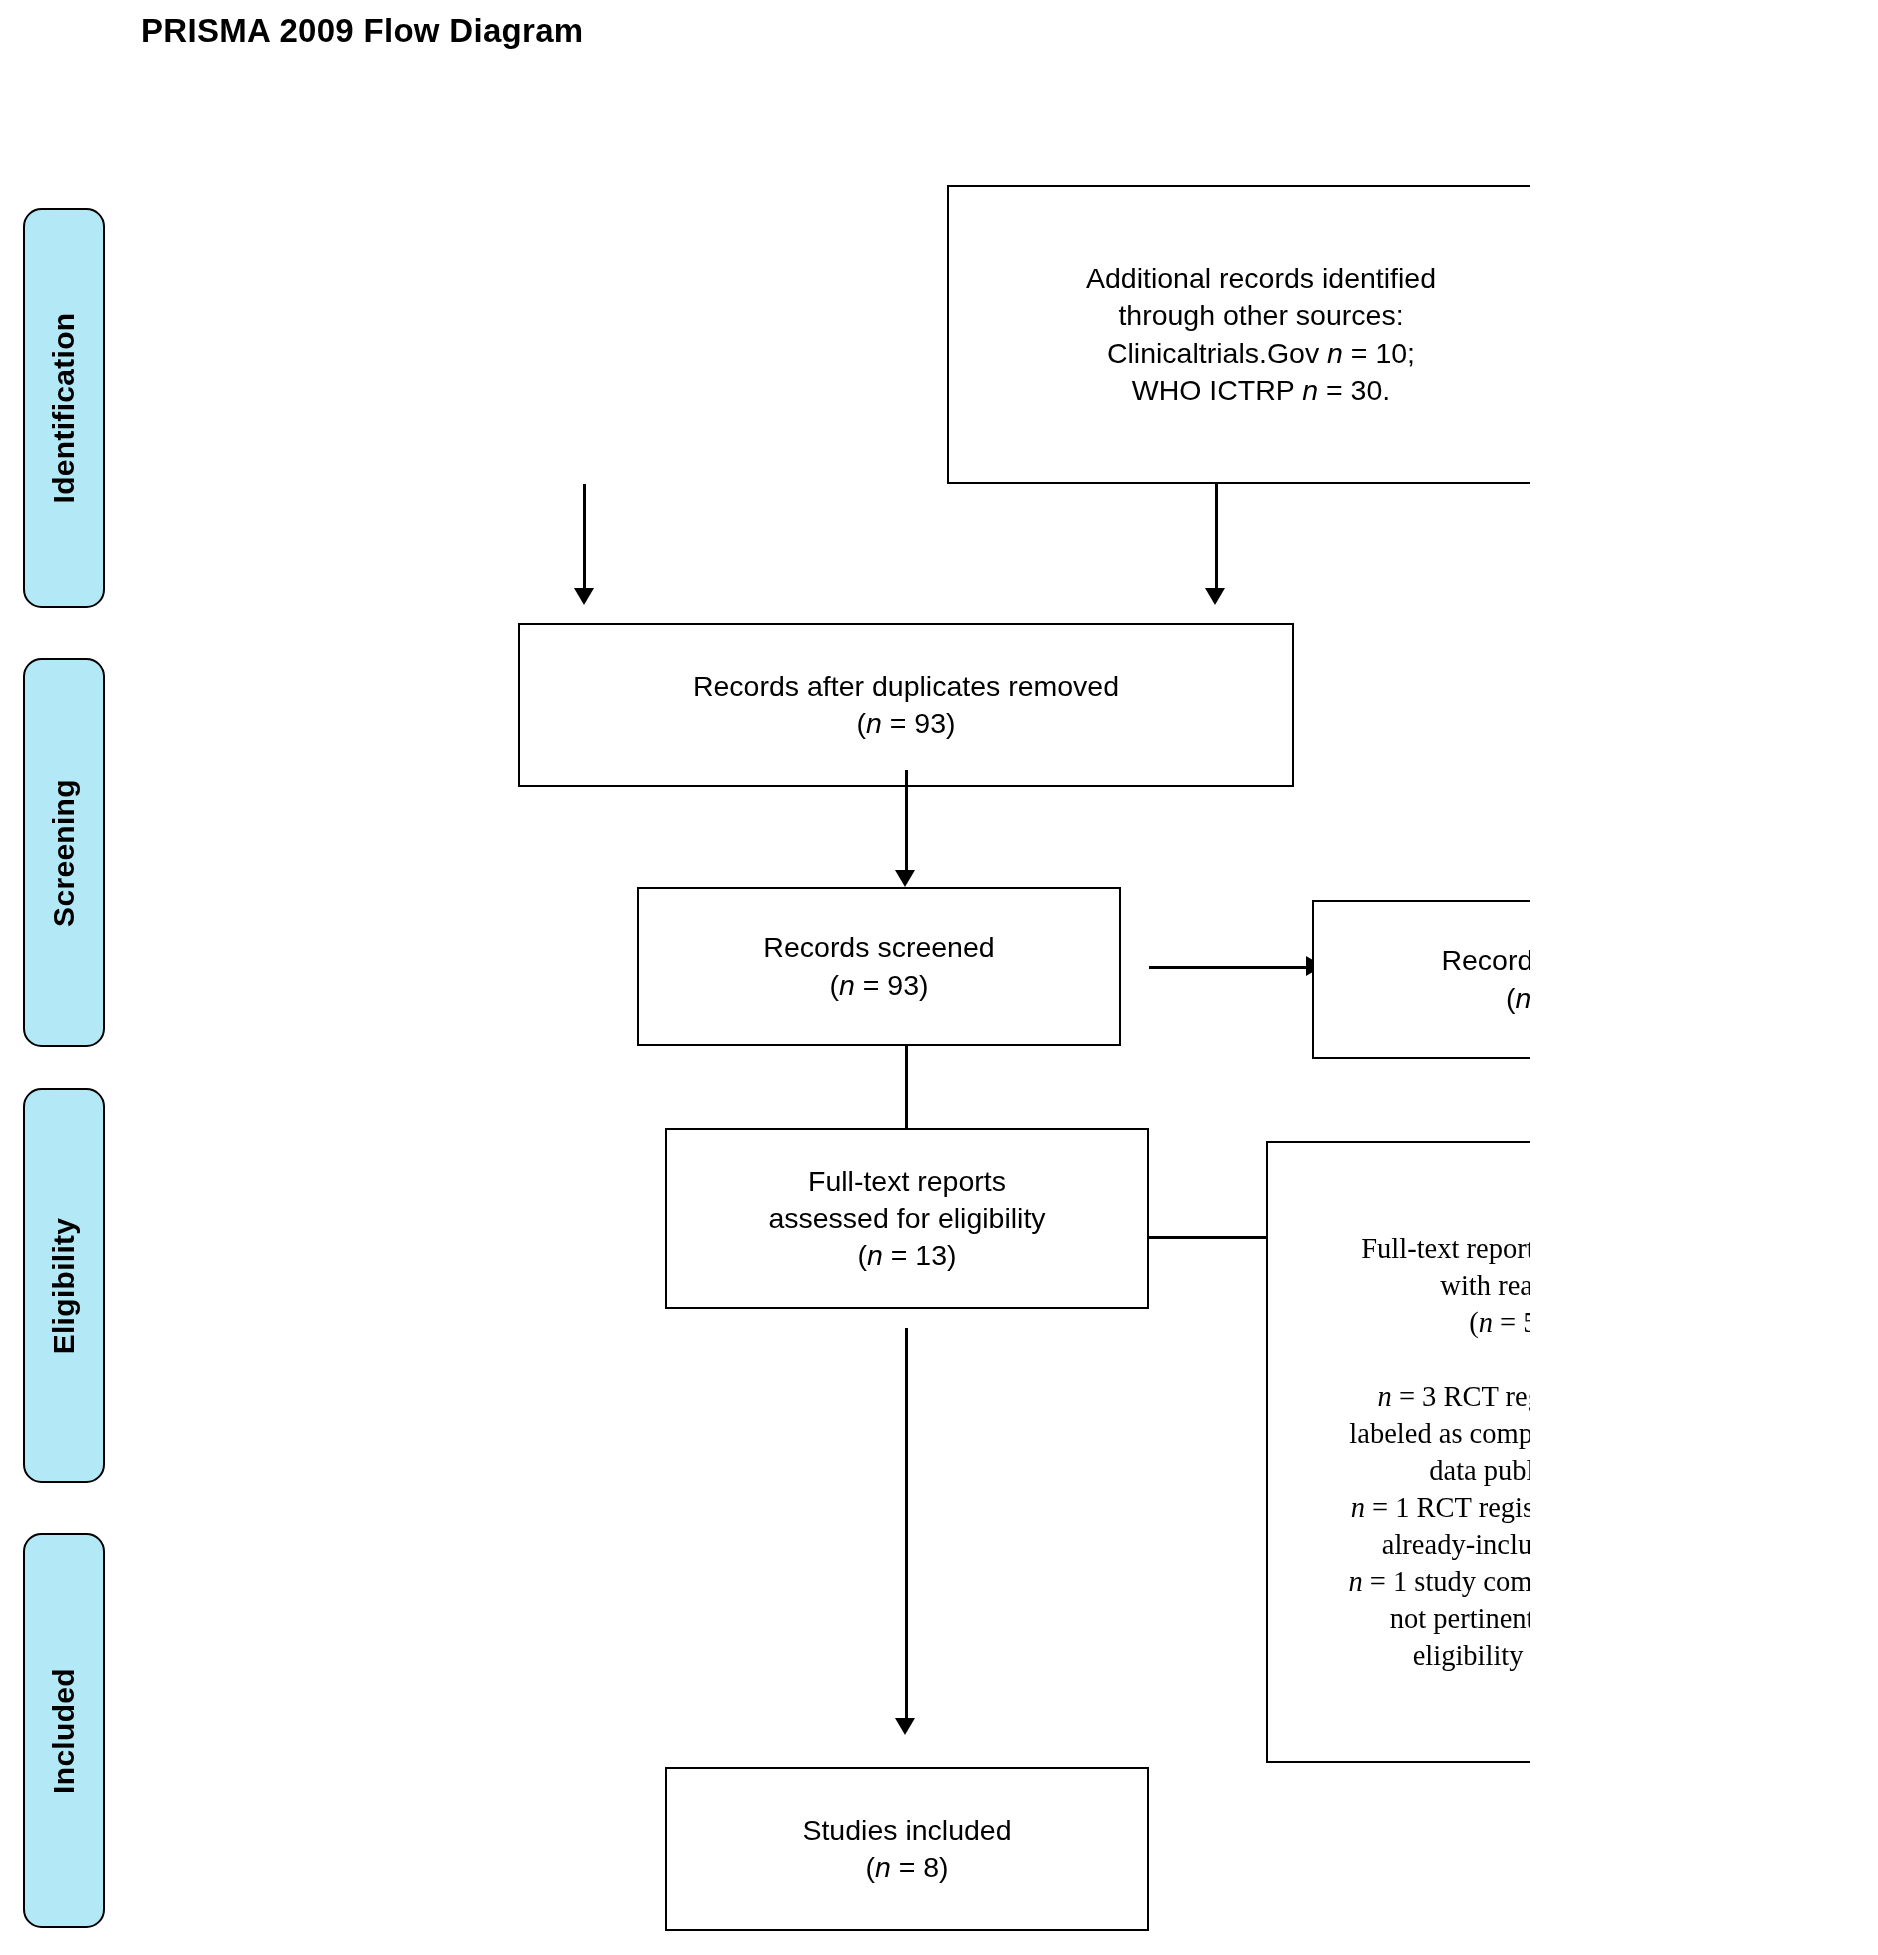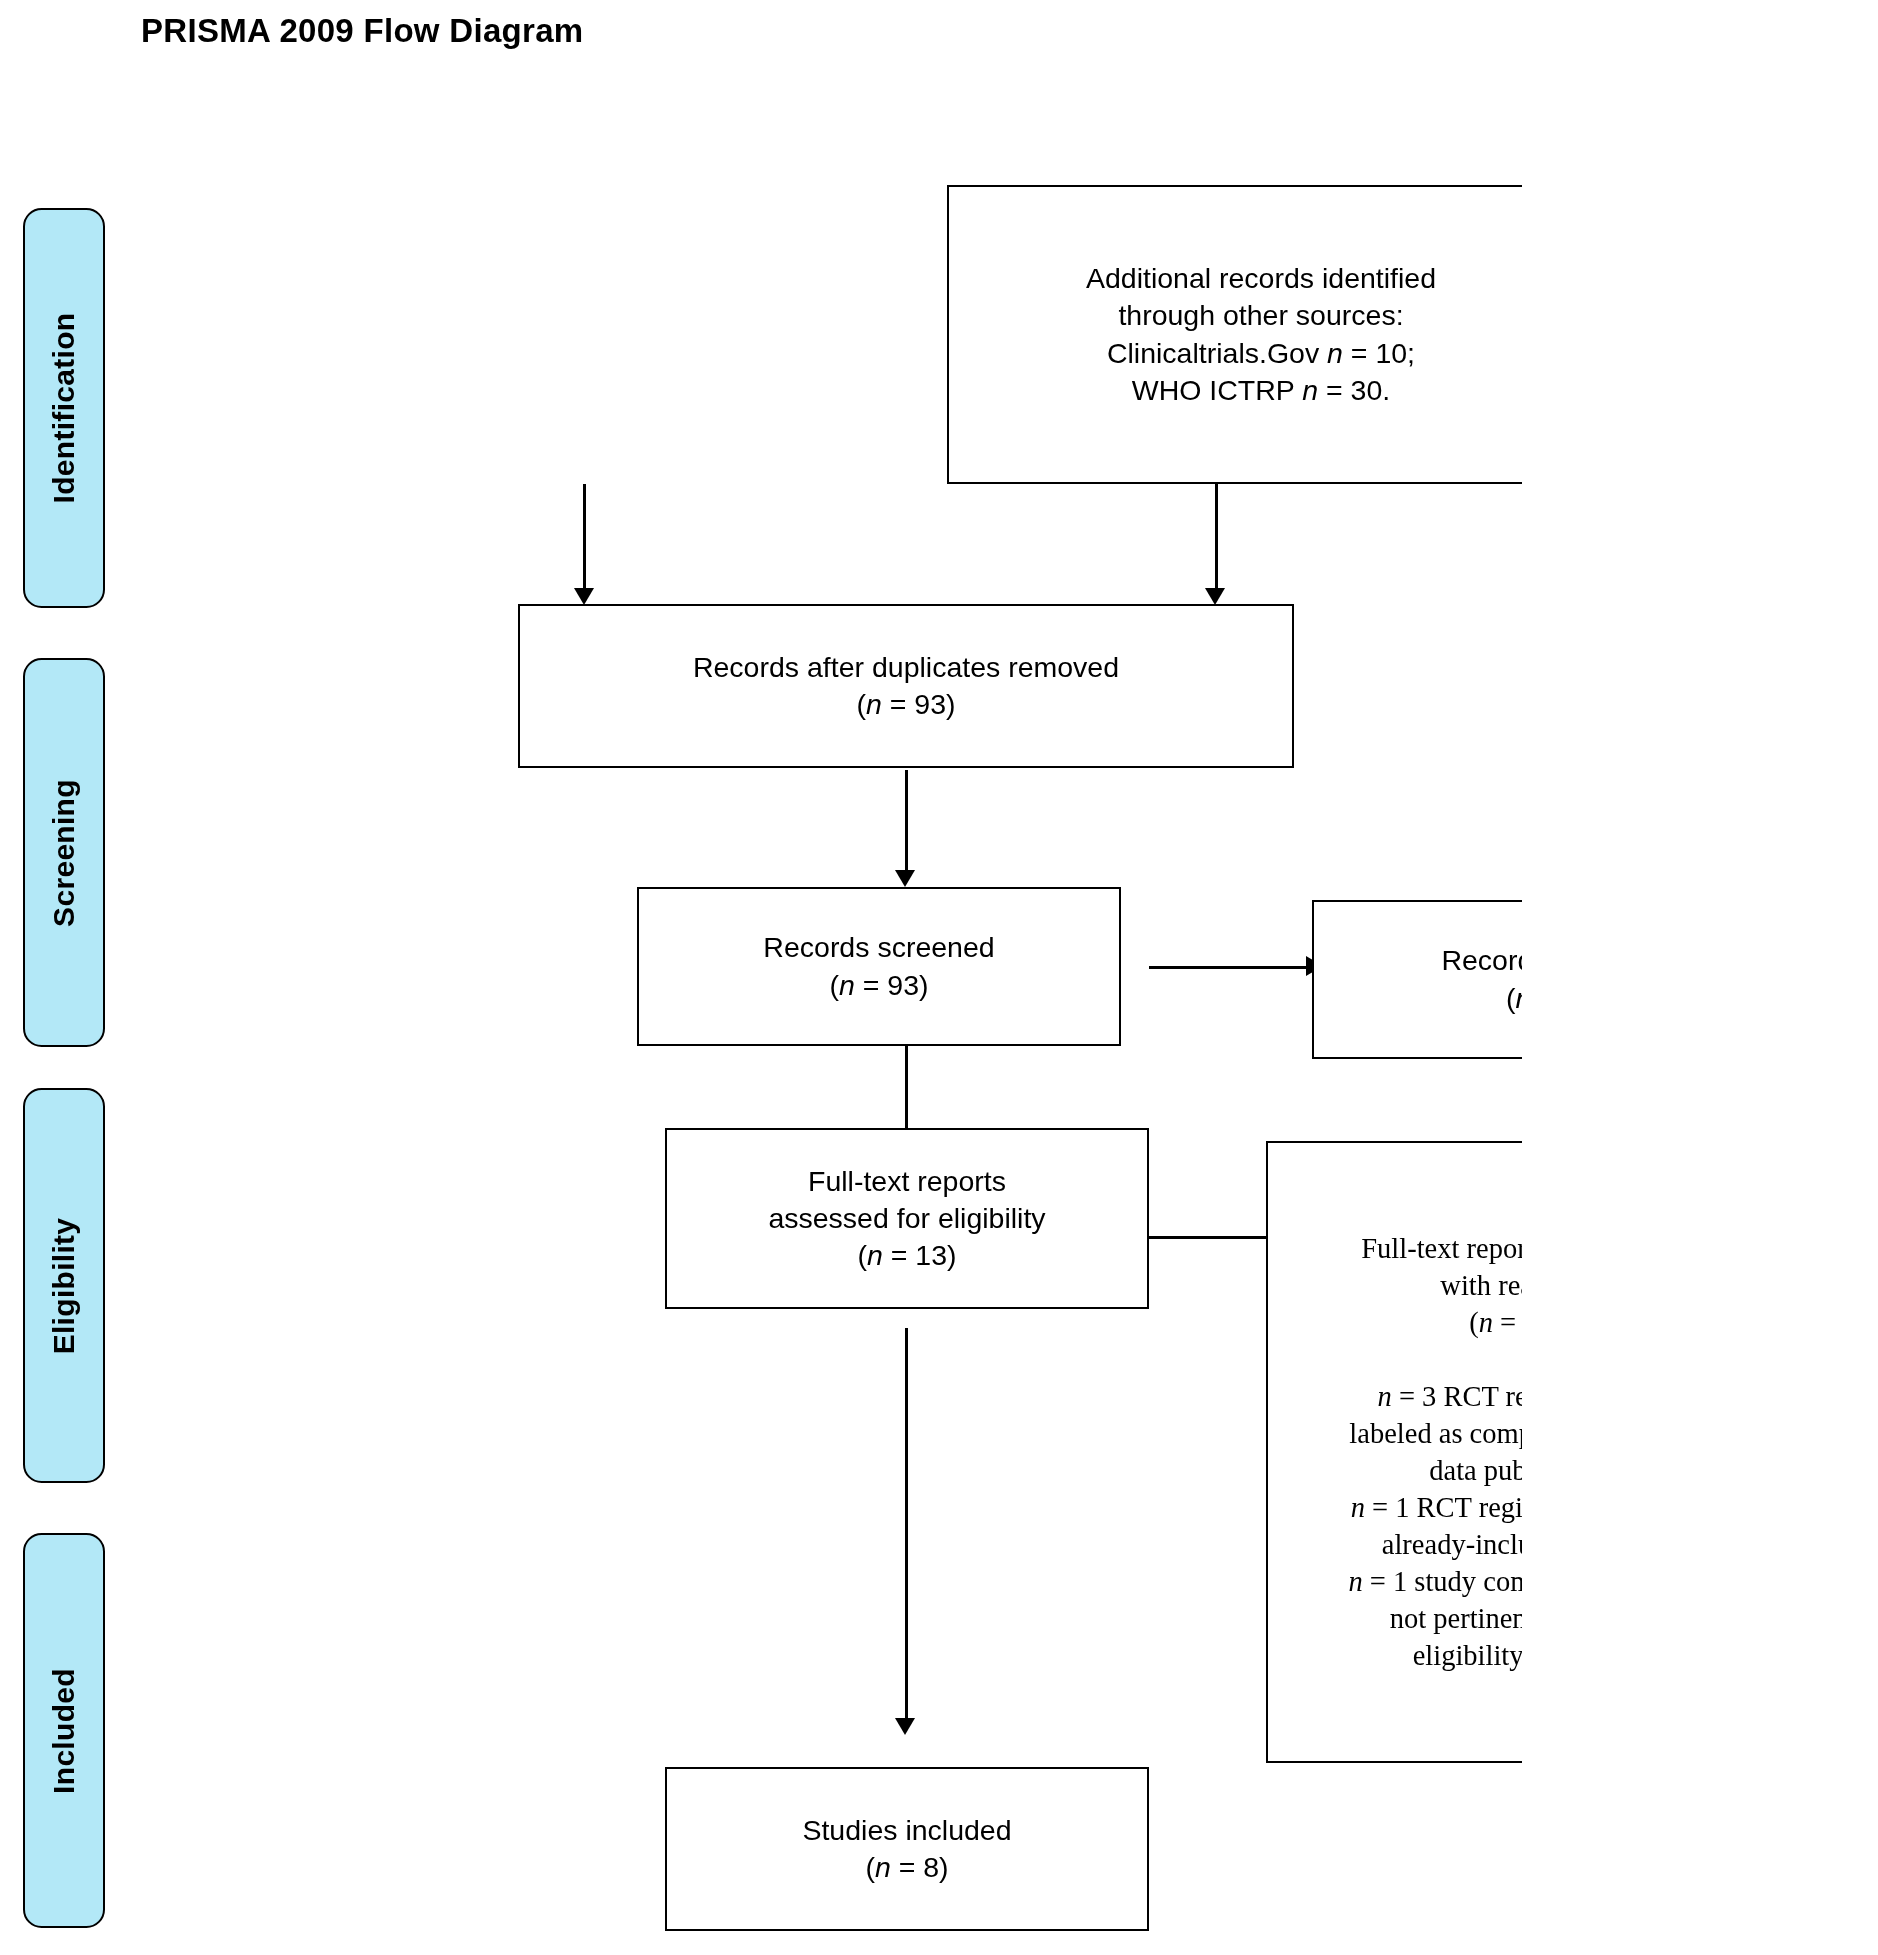--- a/index.html
+++ b/index.html
@@ -10,20 +10,21 @@
   body {
     font-family: "Liberation Sans", sans-serif;
     color: #000000;
   }
   #page {
     position: relative;
     width: 1522px;
     height: 1955px;
     background: #ffffff;
     overflow: hidden;
+    padding-left: 8px;
   }
 
   
   .title {
     position: absolute;
     left: 141px;
     top: 12px;
     font-size: 33px;
     font-weight: bold;
     letter-spacing: 0.3px;
@@ -124,21 +125,21 @@
   <div class="box" style="left:947px; top:185px; width:628px; height:299px;">
     <span class="box-text">Additional records identified<br>through other sources:<br>Clinicaltrials.Gov <span class="it">n</span> = 10;<br>WHO ICTRP <span class="it">n</span> = 30.</span>
   </div>
 
   <div class="vline" style="left:583px; top:484px; height:107px;"></div>
   <div class="arrow-down" style="left:574px; top:588px;"></div>
 
   <div class="vline" style="left:1215px; top:484px; height:107px;"></div>
   <div class="arrow-down" style="left:1205px; top:588px;"></div>
 
-  <div class="box" style="left:518px; top:604px; width:776px; height:164px;">
+  <div class="box" style="left:518px; top:623px; width:776px; height:164px;">
     <span class="box-text">Records after duplicates removed<br>(<span class="it">n</span> = 93)</span>
   </div>
 
   <div class="vline" style="left:905px; top:770px; height:101px;"></div>
   <div class="arrow-down" style="left:895px; top:870px;"></div>
 
   <div class="box" style="left:637px; top:887px; width:484px; height:159px;">
     <span class="box-text">Records screened<br>(<span class="it">n</span> = 93)</span>
   </div>
 

